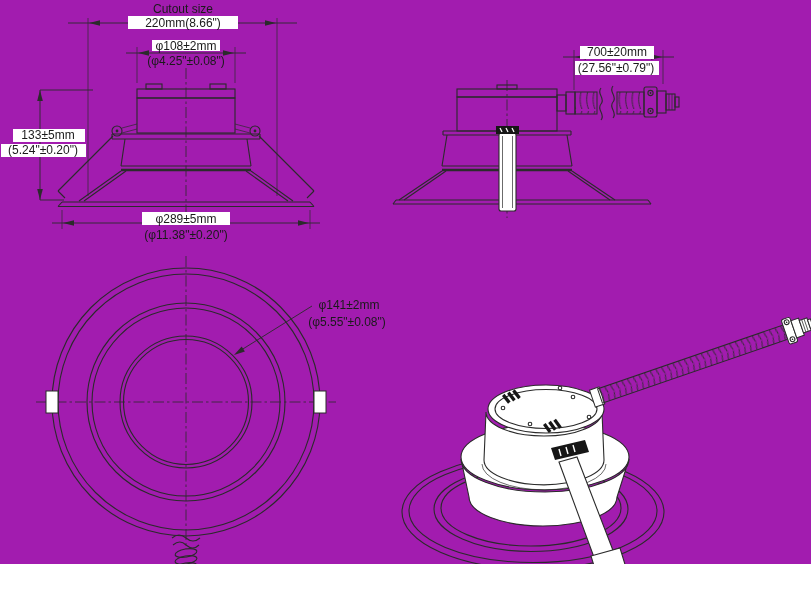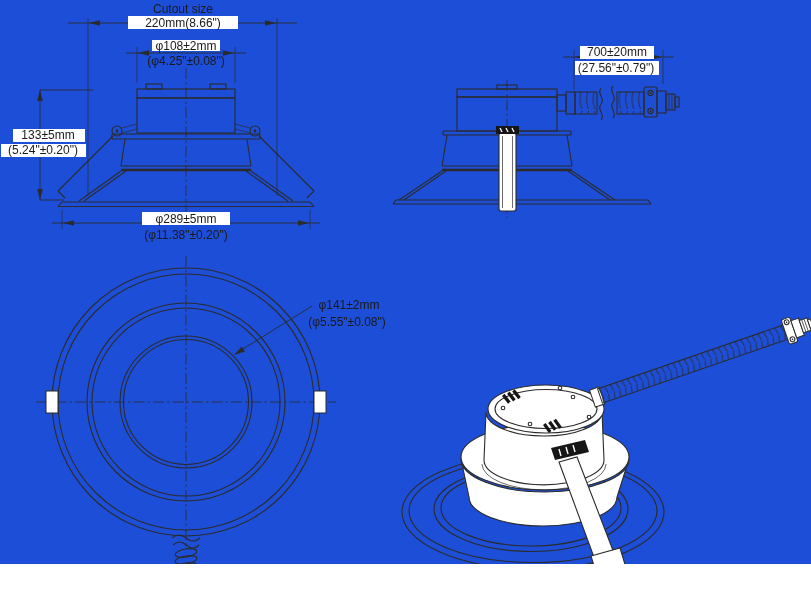--- a/index.html
+++ b/index.html
@@ -1,16 +1,16 @@
 <!DOCTYPE html>
 <html><head>
 <meta charset="utf-8">
 <style>
   html,body{margin:0;padding:0;background:#ffffff;}
-  .canvas{position:relative;width:811px;height:564px;background:#1d4ed8;overflow:hidden;}
+  .canvas{position:relative;width:811px;height:564px;background:#a21caf;overflow:hidden;}
   svg{display:block;}
   text{font-family:"Liberation Sans",sans-serif;font-size:12px;fill:#1a1a1a;}
   .tc{text-anchor:middle;}
   .ln{stroke:#2b2b2b;fill:none;stroke-width:1.1;}
   .thin{stroke:#2b2b2b;fill:none;stroke-width:0.7;}
   .dim{stroke:#2b2b2b;fill:none;stroke-width:0.9;}
   .thick{stroke:#2b2b2b;fill:none;stroke-width:2.6;}
   .cl{stroke:#2b2b2b;fill:none;stroke-width:0.8;stroke-dasharray:11 3 2.5 3;}
   .arr{fill:#2b2b2b;stroke:none;}
   .wf{fill:#ffffff;}

